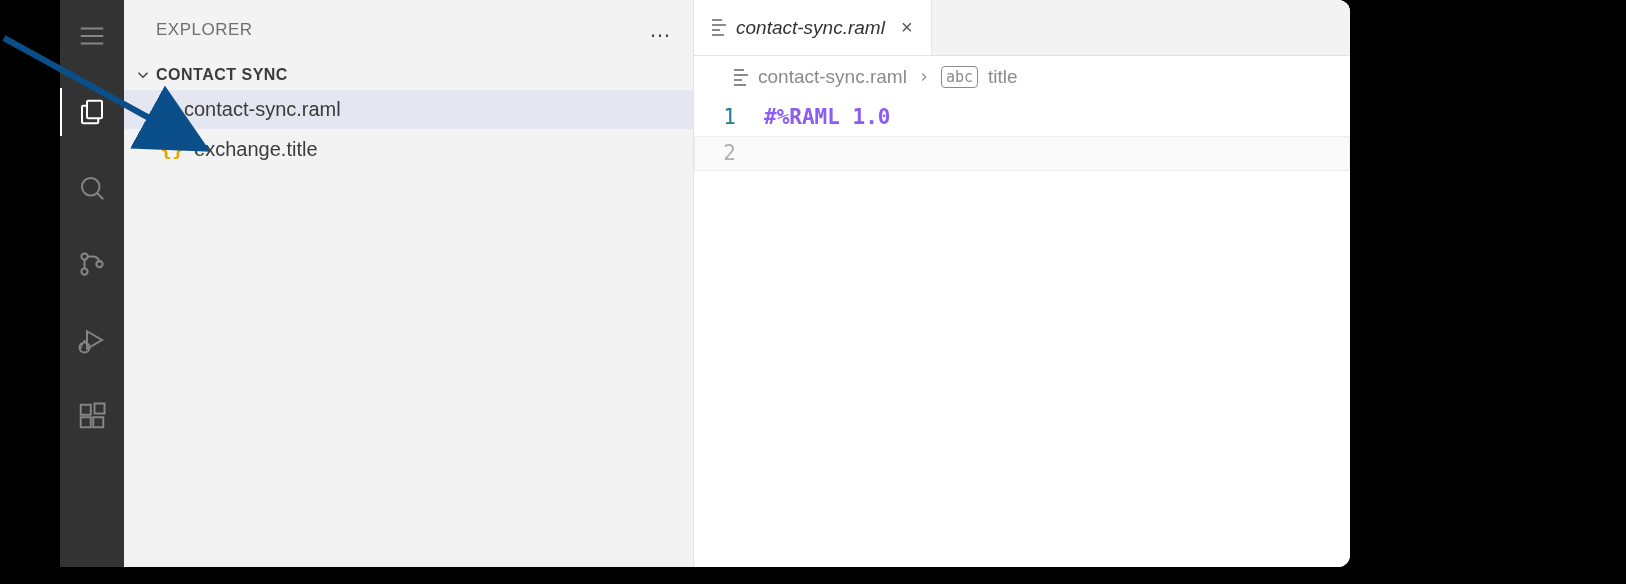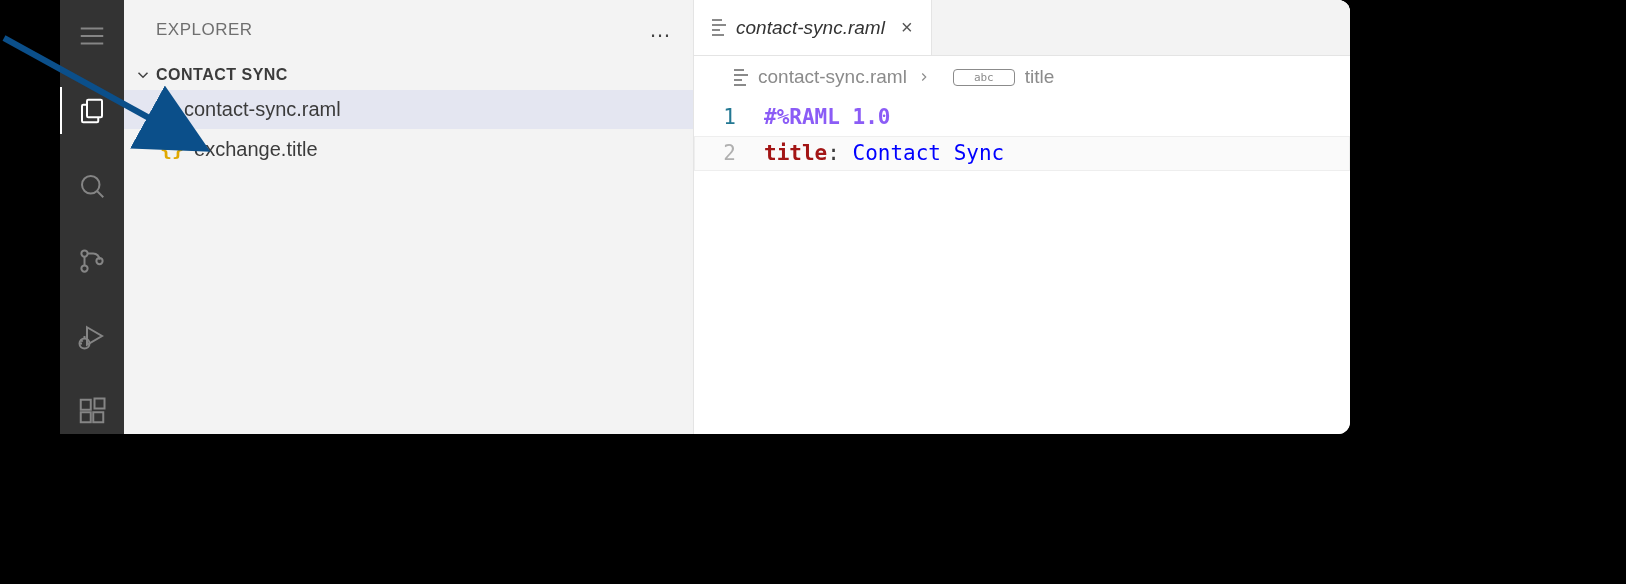--- a/index.html
+++ b/index.html
@@ -1,20 +1,20 @@
 <!DOCTYPE html>
 <html><head>
 <meta charset="utf-8">
 <style>
   * { box-sizing: border-box; margin: 0; padding: 0; }
   html, body { width: 1626px; height: 584px; font-family: -apple-system, BlinkMacSystemFont, "Segoe UI", sans-serif; background: #000; overflow: hidden; }
   .app {
     position: absolute;
     left: 60px; top: 0;
-    width: 1290px; height: 434px;
+    width: 1290px; height: 567px;
     display: flex;
     background: #fff;
     border-radius: 0 12px 12px 0;
     overflow: hidden;
   }
 
   
   .activity-bar {
     width: 64px;
     background: #333333;
@@ -98,23 +98,22 @@
   .breadcrumb {
     display: flex; align-items: center;
     padding: 10px 0 10px 40px;
     font-size: 19px; color: #8b8b8b;
     gap: 10px;
   }
   .breadcrumb svg.sep { width: 14px; height: 14px; color: #8b8b8b; }
   .bc-sym {
     display: inline-flex; align-items: center; justify-content: center;
     border: 1px solid #8b8b8b; border-radius: 4px;
-    font-size: 11px; padding: 1px 20px; color: #8b8b8b;
+    font-size: 15px; padding: 1px 4px; color: #8b8b8b;
     font-family: ui-monospace, Menlo, monospace;
-    margin-left: 12px;
   }
 
   .code-area {
     flex: 1;
     font-family: ui-monospace, Menlo, Consolas, monospace;
     font-size: 21px;
     padding-top: 2px;
   }
   .code-line {
     display: flex; align-items: baseline;
@@ -255,23 +254,20 @@
       <span>title</span>
     </div>
 
     <div class="code-area">
       <div class="code-line">
         <span class="gutter">1</span>
         <span class="tok-green">#%RAML 1.0</span>
       </div>
       <div class="code-line current">
         <span class="gutter dim">2</span>
-        <span>
-          <span class="tok-red">title</span><span class="tok-key">: </span><span class="tok-blue">Contact Sync</span>
-        </span>
       </div>
     </div>
   </div>
 </div>
 
 <svg class="arrow" width="260" height="160">
   <defs>
     <marker id="ah" markerWidth="12" markerHeight="12" refX="10" refY="6" orient="auto">
       <path d="M0,0 L12,6 L0,12 Z" fill="#0b4f8a"></path>
     </marker>

